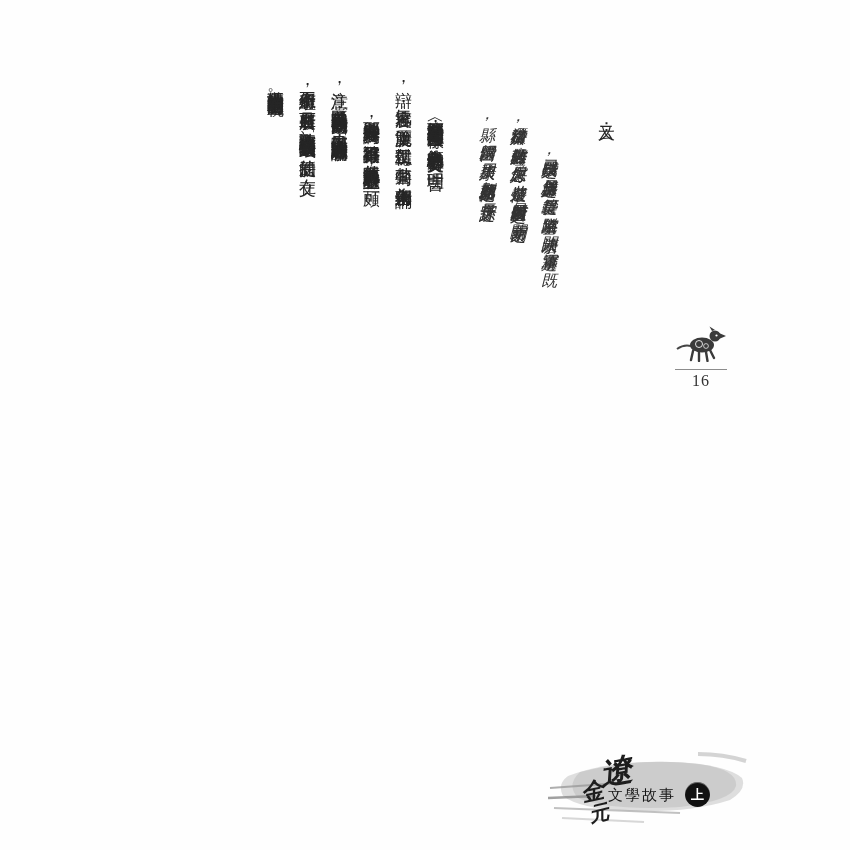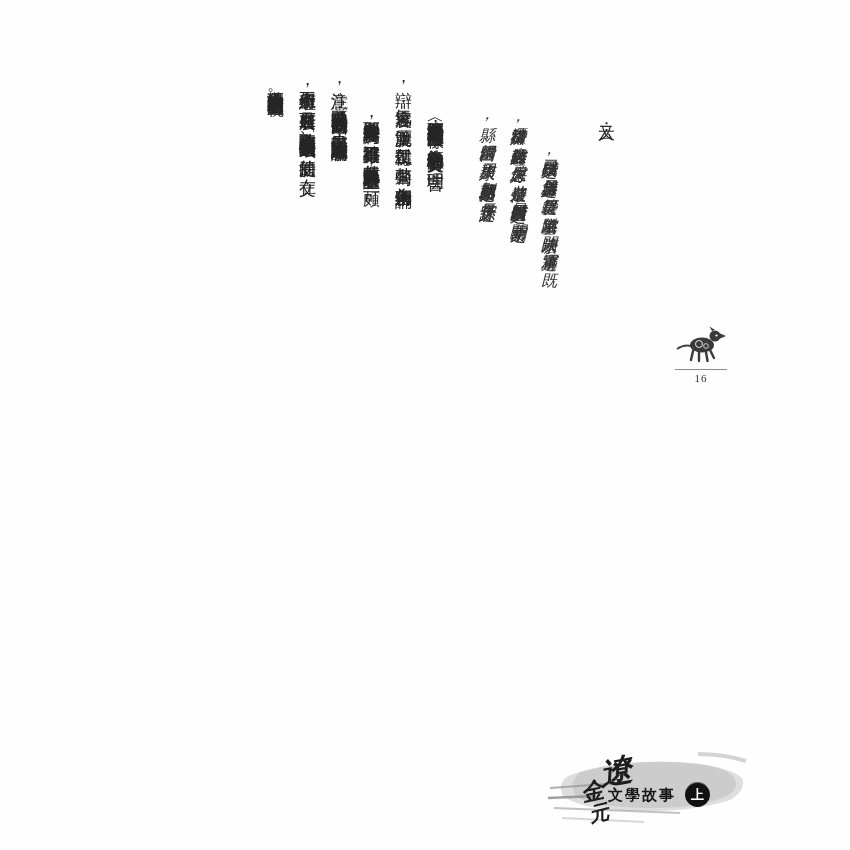--- a/index.html
+++ b/index.html
@@ -45,39 +45,39 @@
   .folio {
     position:absolute;
     left:672px; top:326px; width:58px;
     text-align:center;
   }
   .folio .rule {
     width:52px; margin:3px auto 2px auto;
     border-top:1px solid #8c8c8c;
   }
   .folio .num {
-    font-size:11px; letter-spacing:1px; color:#333;
+    font-size:16px; letter-spacing:1px; color:#333;
     font-family:"Liberation Serif", serif;
   }
 
   
   .logo { position:absolute; left:548px; top:738px; width:205px; height:95px; }
   .logo .smear { position:absolute; left:0; top:0; }
   .logo .scr {
     position:absolute;
     font-weight:bold; font-style:italic;
     color:#1d1d1d;
     font-family:"Liberation Serif", serif;
   }
   .logo .scr.c0 { left:52px;  top:12px; font-size:32px; transform:rotate(-10deg); }
   .logo .scr.c1 { left:33px;  top:38px; font-size:23px; transform:rotate(-12deg); }
   .logo .scr.c2 { left:41px;  top:62px; font-size:20px; transform:rotate(-14deg); }
   .logo .subtitle {
     position:absolute; left:60px; top:48px;
-    font-size:15px; letter-spacing:2px; color:#161616; font-weight:bold;
+    font-size:15px; letter-spacing:2px; color:#161616; font-weight:normal;
     font-family:"Liberation Serif", serif;
     text-align:center;
   }
   .logo .badge {
     position:absolute; left:137px; top:44px;
     width:25px; height:25px; border-radius:50%;
     background:#111; color:#fff;
     font-size:13px; font-weight:bold;
     line-height:25px; text-align:center;
     box-shadow:inset 0 1px 0 rgba(255,255,255,.35);

